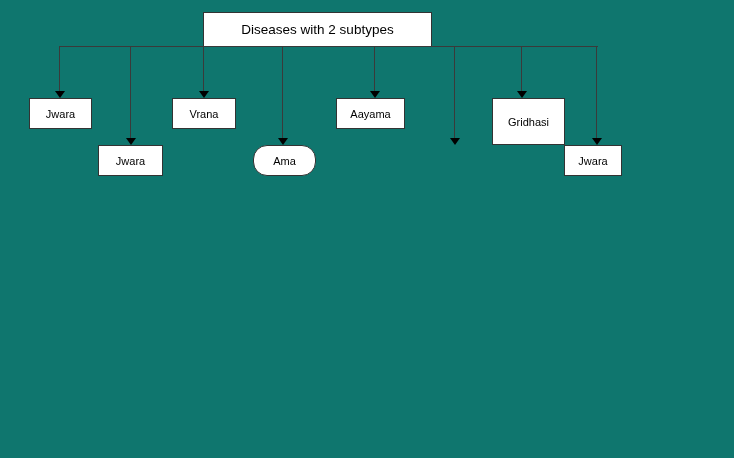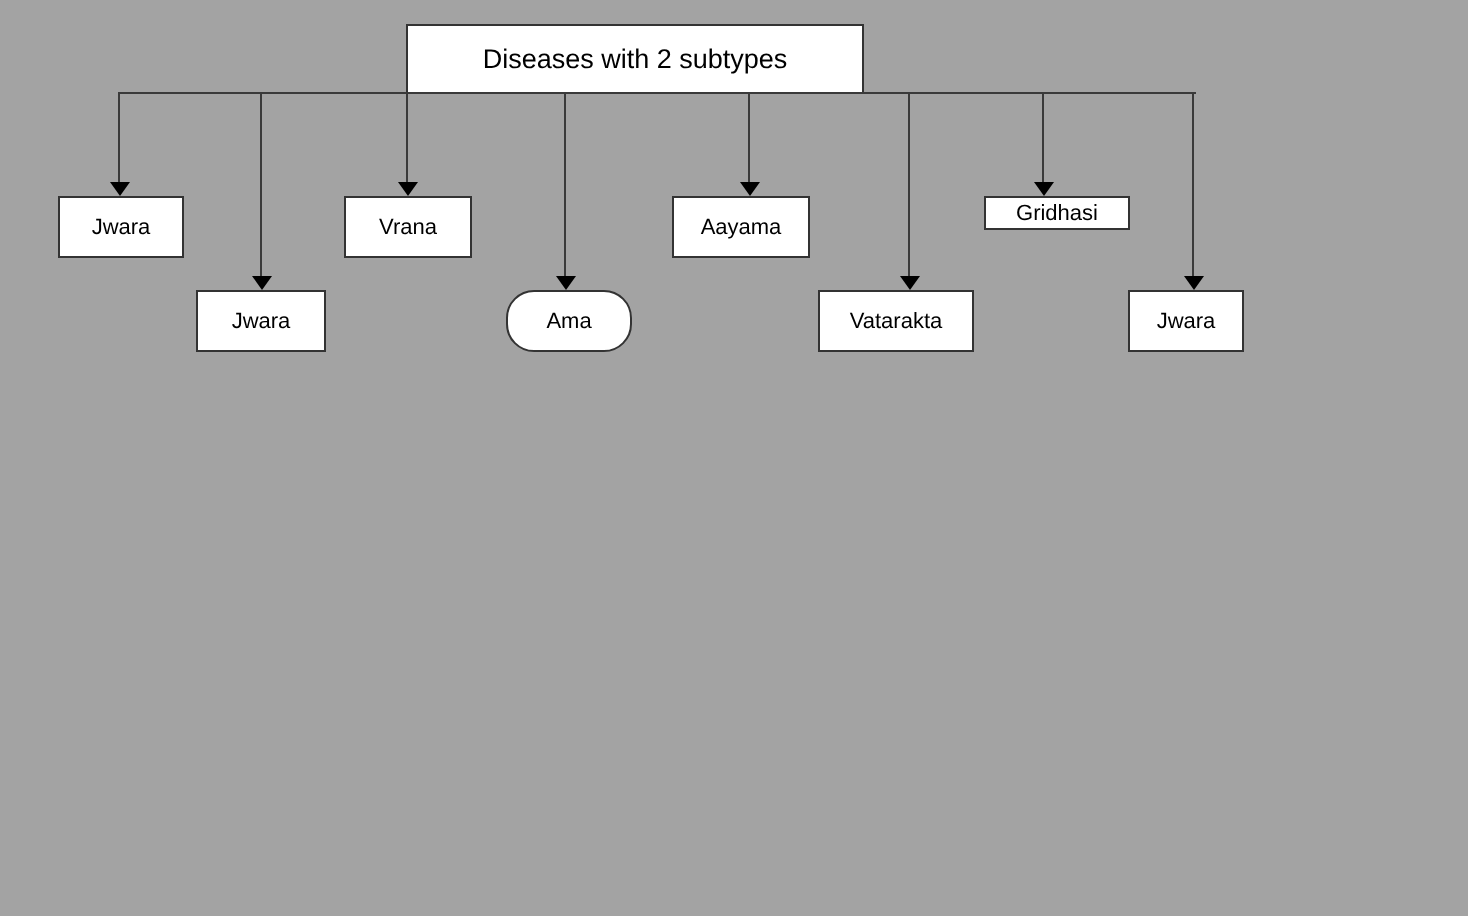--- a/index.html
+++ b/index.html
@@ -1,20 +1,20 @@
 <!DOCTYPE html>
 <html><head>
 <meta charset="utf-8">
 <style>
   html, body { margin: 0; padding: 0; background: #ffffff; }
   #canvas {
     position: relative;
     width: 734px;
     height: 458px;
-    background: #a3a3a3;
+    background: #0f766e;
     overflow: hidden;
     font-family: "Liberation Sans", sans-serif;
   }
   .node {
     position: absolute;
     box-sizing: border-box;
     border: 1.4px solid #333333;
     background: #ffffff;
     display: flex;
     align-items: center;
@@ -78,30 +78,27 @@
 
   <div class="node leaf-node" style="left:29px; top:98px; width:63px; height:31px;">
     <span>Jwara</span>
   </div>
   <div class="node leaf-node" style="left:172px; top:98px; width:64px; height:31px;">
     <span>Vrana</span>
   </div>
   <div class="node leaf-node" style="left:336px; top:98px; width:69px; height:31px;">
     <span>Aayama</span>
   </div>
-  <div class="node leaf-node" style="left:492px; top:98px; width:73px; height:17px;">
+  <div class="node leaf-node" style="left:492px; top:98px; width:73px; height:47px;">
     <span>Gridhasi</span>
   </div>
 
   <div class="node leaf-node" style="left:98px; top:145px; width:65px; height:31px;">
     <span>Jwara</span>
   </div>
   <div class="node leaf-node" style="left:253px; top:145px; width:63px; height:31px;border-radius:14px;">
     <span>Ama</span>
   </div>
-  <div class="node leaf-node" style="left:409px; top:145px; width:78px; height:31px;">
-    <span>Vatarakta</span>
-  </div>
   <div class="node leaf-node" style="left:564px; top:145px; width:58px; height:31px;">
     <span>Jwara</span>
   </div>
 
 </div>
 
 </body></html>

